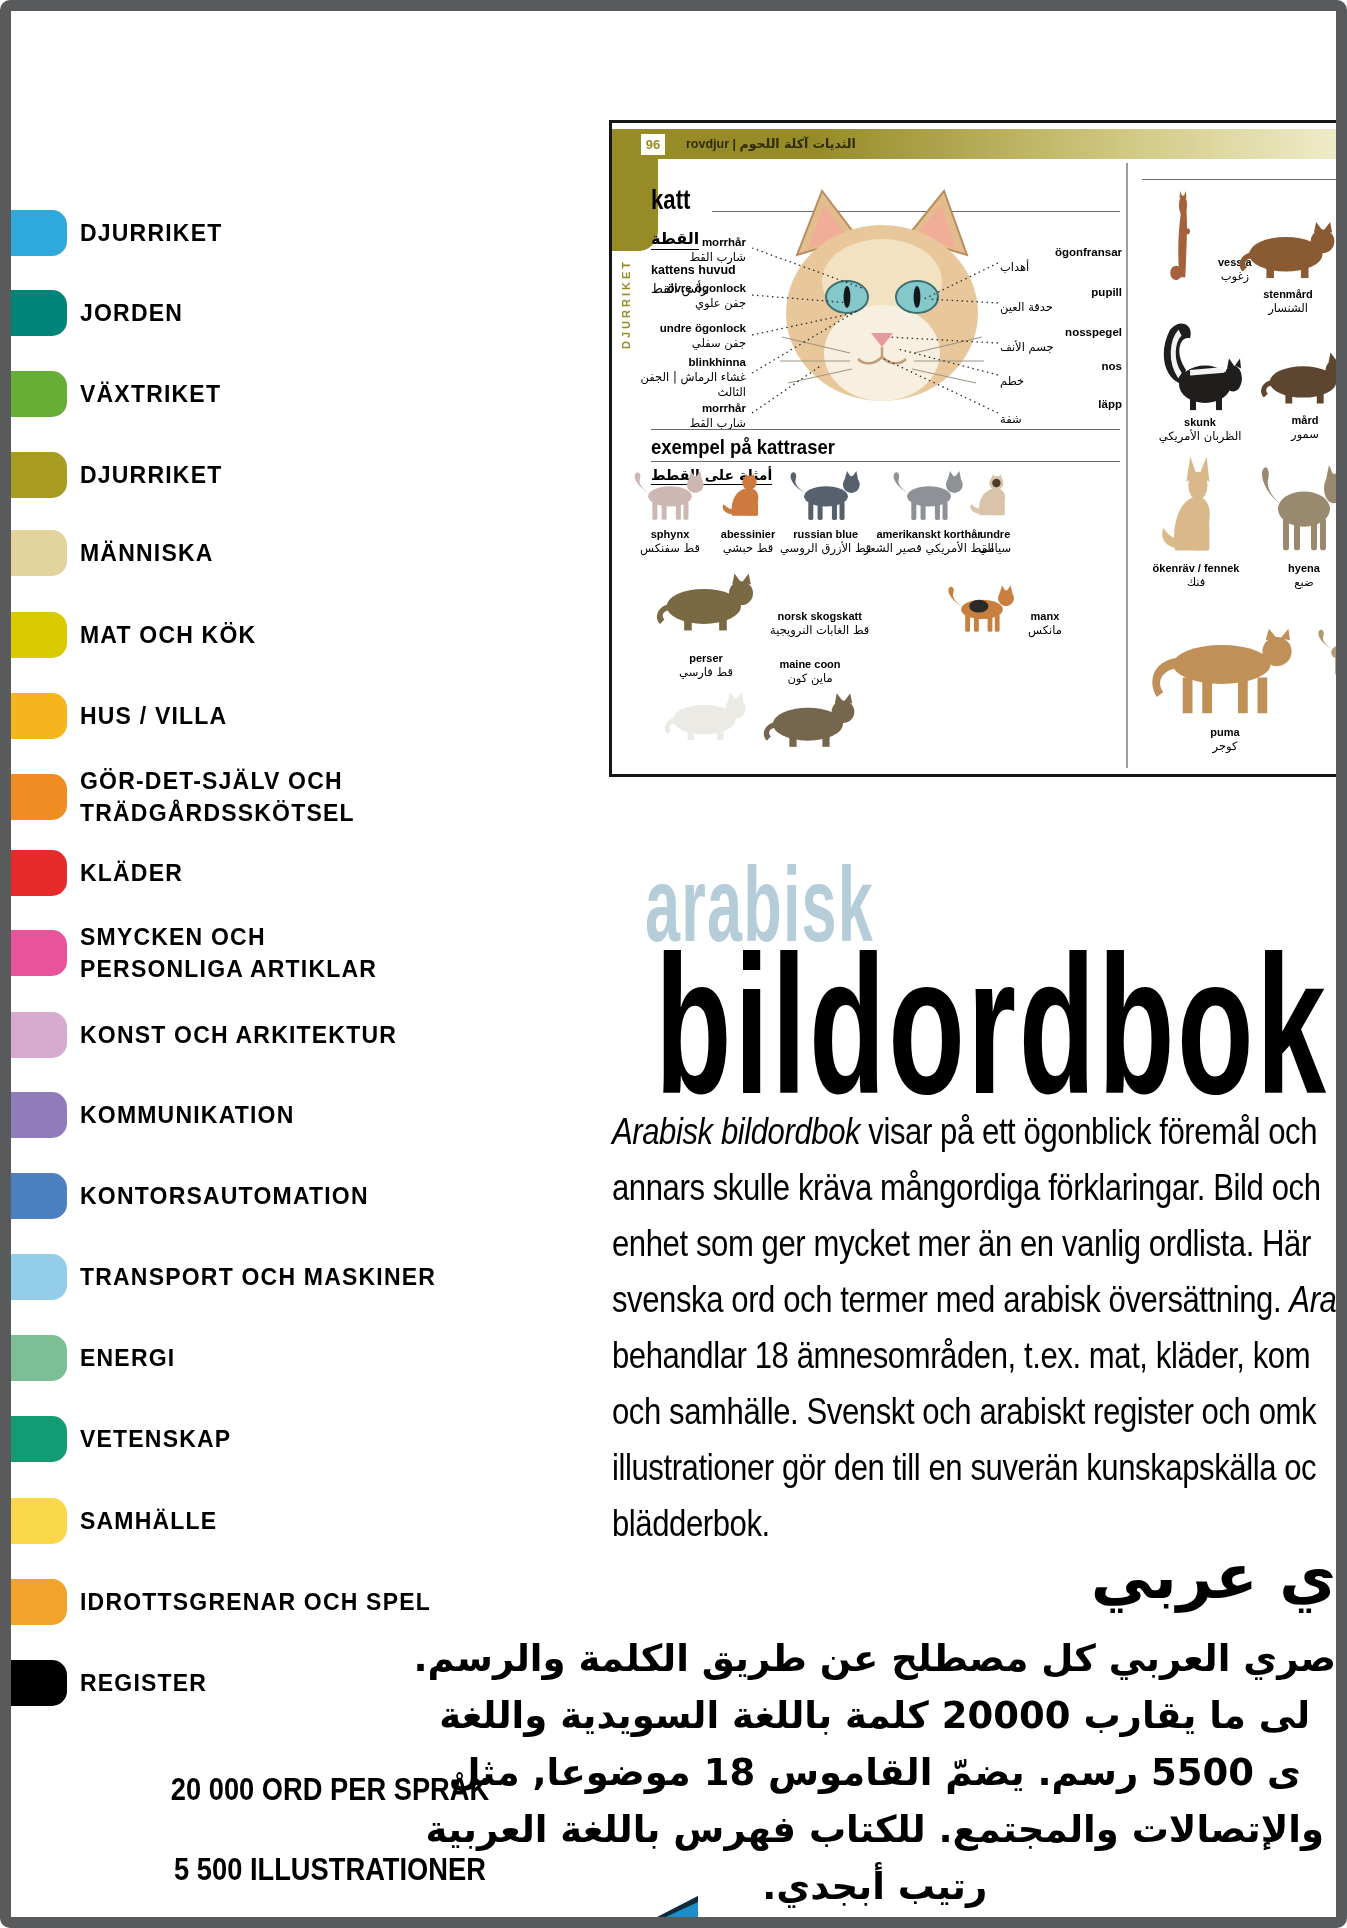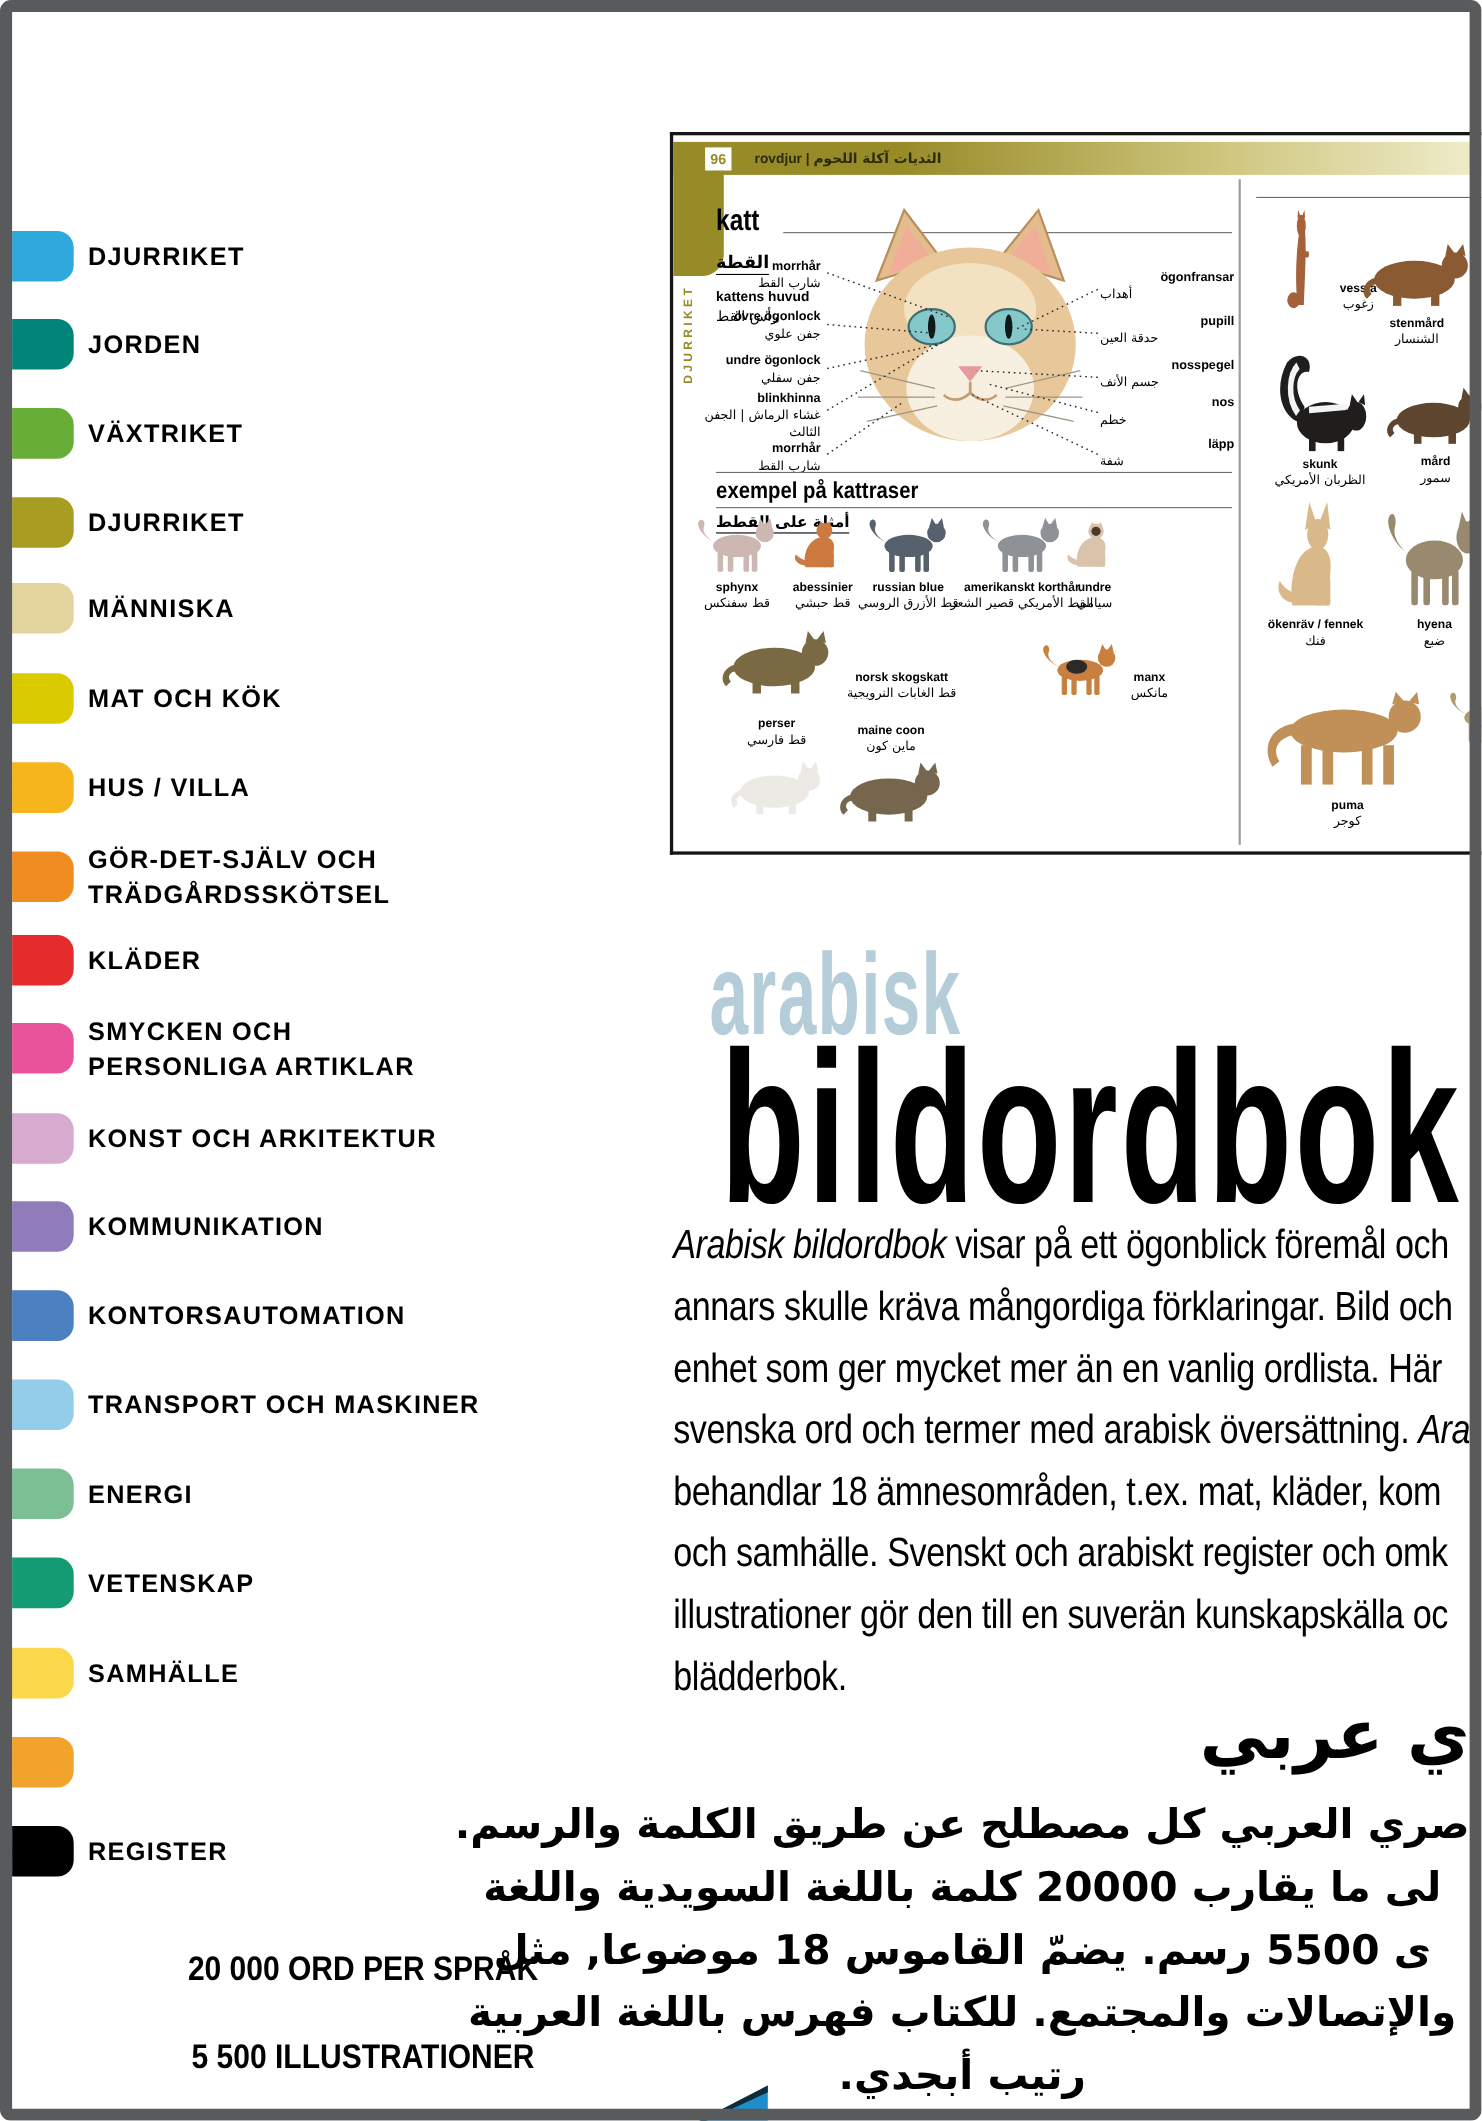--- a/index.html
+++ b/index.html
@@ -202,20 +202,21 @@
     <div class="cat" style="top:1416px">
         <div class="tab" style="background-color: rgb(19, 156, 115);"></div>
         <div class="label">VETENSKAP</div>
       </div>
     <div class="cat" style="top:1498px">
         <div class="tab" style="background-color: rgb(251, 215, 75);"></div>
         <div class="label">SAMHÄLLE</div>
       </div>
     <div class="cat" style="top:1579px">
         <div class="tab" style="background-color: rgb(241, 163, 44);"></div>
+        <div class="label">IDROTTSGRENAR OCH SPEL</div>
       </div>
     <div class="cat" style="top:1660px">
         <div class="tab" style="background-color: rgb(0, 0, 0);"></div>
         <div class="label">REGISTER</div>
       </div>
     <div class="stats" style="top:1772px">20 000 ORD PER SPRÅK</div>
     <div class="stats" style="top:1852px">5 500 ILLUSTRATIONER</div>
   </div>
 
   <div id="spread">

